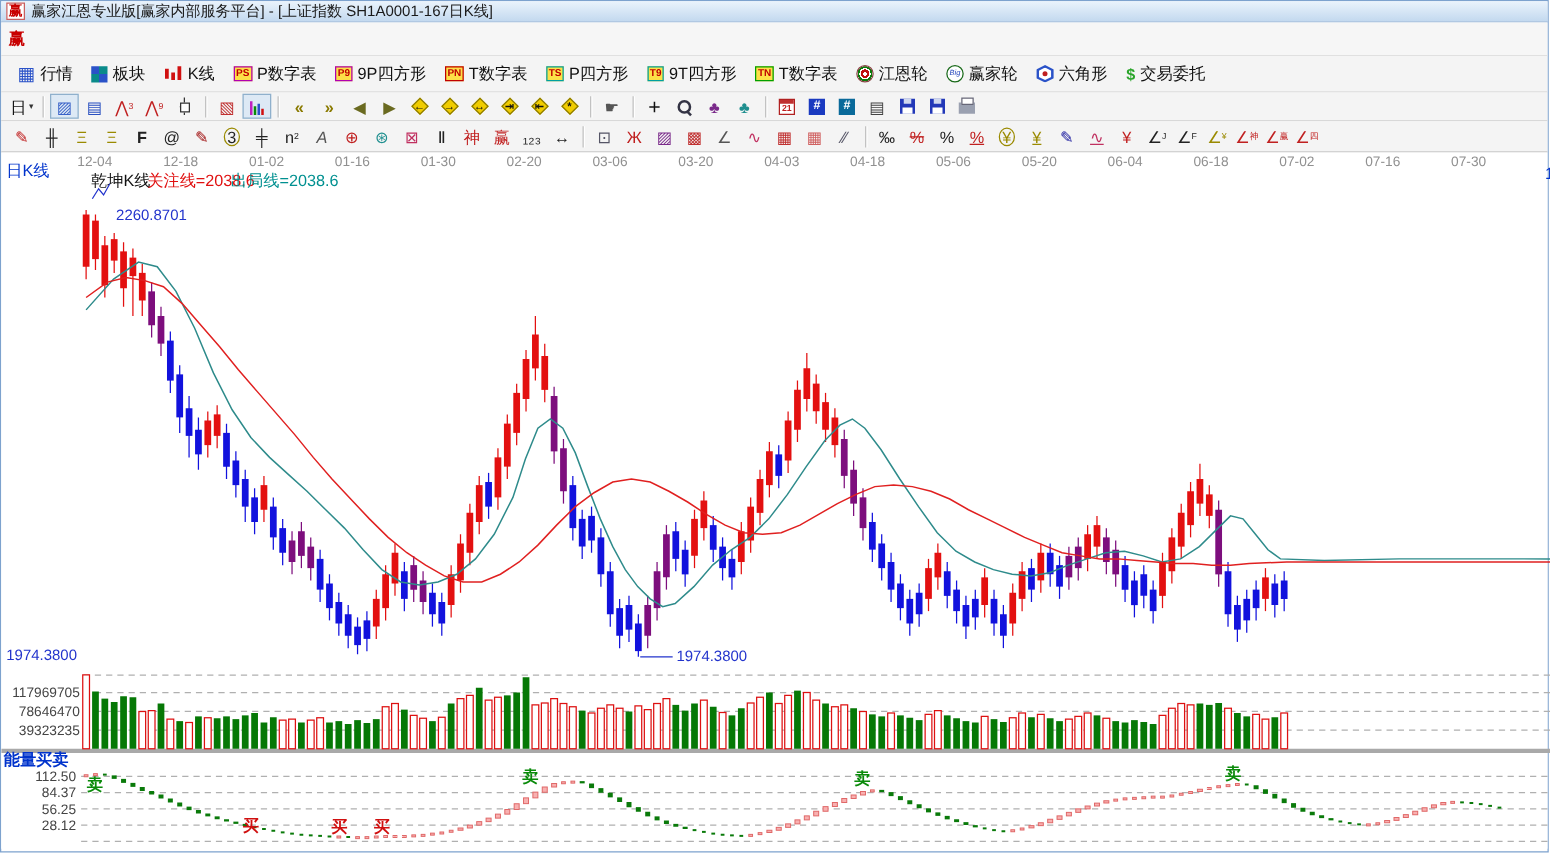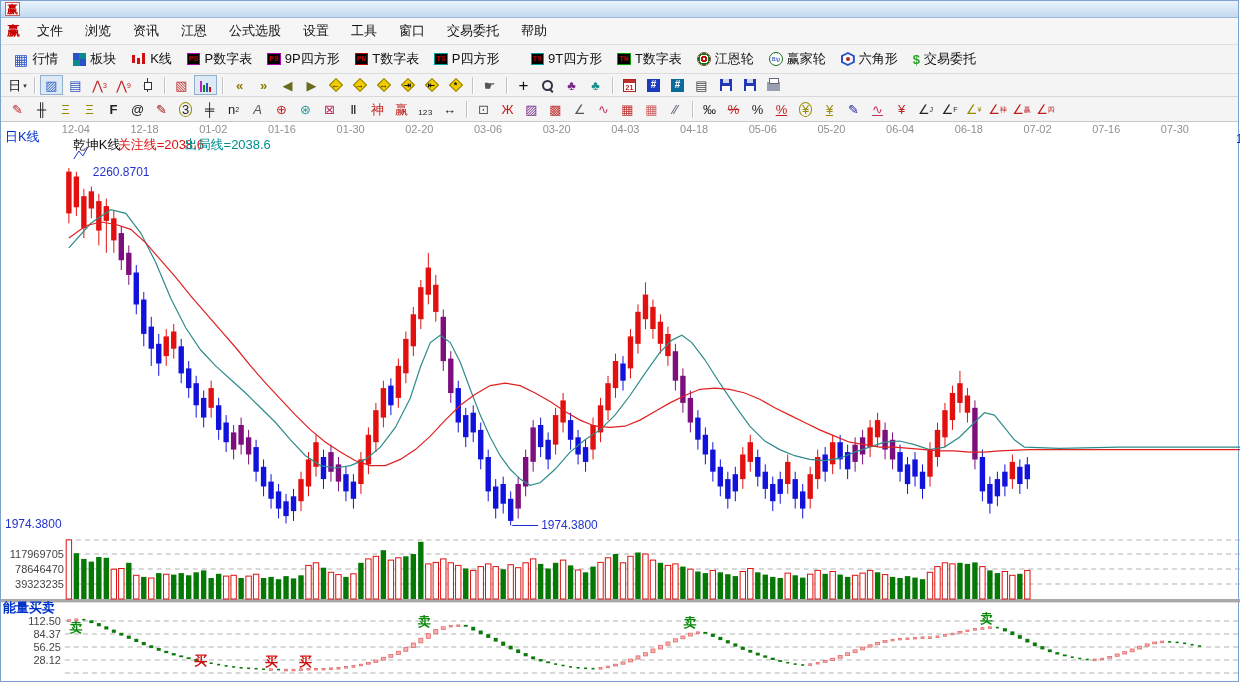--- a/index.html
+++ b/index.html
@@ -21,21 +21,21 @@
   .tb3{height:25px;border-bottom:1px solid #c8c8c8;padding-left:5px;gap:1px;}
   .tbtn{display:inline-flex;align-items:center;gap:4px;padding:1px 7px 1px 4px;font-size:13px;color:#111;cursor:default;border:1px solid transparent;}
   .itbtn{min-width:23px;height:20px;display:inline-flex;align-items:center;justify-content:center;cursor:default;border:1px solid transparent;}
   .pressed{border:1px solid #8fb0cc;background:#dde9f5;}
   .vsep{width:1px;height:17px;background:#c2c2c2;box-shadow:1px 0 0 #fff;margin:0 4px;display:inline-block;}
   .lbl{white-space:nowrap;text-align:center;}
   
   .ic{display:inline-flex;align-items:center;justify-content:center;font-size:13px;line-height:1;position:relative;}
   .ic sub{font-size:7px;} .ic sup{font-size:7px;}
   .caret{font-style:normal;font-size:7px;margin-left:2px;color:#333;}
-  .badge{font-size:8px;font-weight:bold;border:1px solid;padding:1px 1px;background:#000000;letter-spacing:0;font-family:Liberation Mono, monospace;}
+  .badge{font-size:8px;font-weight:bold;border:1px solid;padding:1px 1px;background:#fde047;letter-spacing:0;}
   .ring{border:1px solid #9a8a00;border-radius:50%;padding:0 2px;}
   .diam{width:14px;height:14px;position:relative;display:inline-block;}
   .diam::before{content:"";position:absolute;inset:2px;transform:rotate(45deg);background:#f0cc00;border:1px solid #8a7a00;}
   .diam>span{position:absolute;inset:0;display:flex;align-items:center;justify-content:center;font-size:9px;font-weight:bold;color:#111;z-index:1;}
   .mag{width:13px;height:13px;position:relative;display:inline-block;}
   .mag::before{content:"";position:absolute;left:1px;top:1px;width:7px;height:7px;border:2px solid #334;border-radius:50%;}
   .mag::after{content:"";position:absolute;left:9px;top:9px;width:5px;height:2px;background:#334;transform:rotate(45deg);transform-origin:0 0;}
   .cal{width:13px;height:13px;border:1px solid #b02020;background:#fff;font-size:7px;color:#c02020;display:inline-flex;align-items:flex-end;justify-content:center;font-weight:bold;position:relative;}
   .cal::before{content:"";position:absolute;top:0;left:0;right:0;height:3px;background:#c03030;}
   .calc{width:13px;height:13px;color:#fff;font-size:10px;display:inline-flex;align-items:center;justify-content:center;font-weight:bold;}
@@ -60,35 +60,24 @@
   
   .chart-area{position:relative;height:557px;background:#fff;}
   #chart-svg{display:block;font-family:"Liberation Sans","DejaVu Sans",sans-serif;}
 </style>
 </head>
 <body>
 
 <div class="window">
   <div class="titlebar">
     <span class="appico">赢</span>
+    <span class="ttext">赢家江恩专业版[赢家内部服务平台] - [上证指数  SH1A0001-167日K线]</span>
   </div>
   <div class="menubar">
     <span class="menuico">赢</span>
-    <nav id="menu-items">
-        <span class="menu-item">文件</span>
-        <span class="menu-item">浏览</span>
-        <span class="menu-item">资讯</span>
-        <span class="menu-item">江恩</span>
-        <span class="menu-item">公式选股</span>
-        <span class="menu-item">设置</span>
-        <span class="menu-item">工具</span>
-        <span class="menu-item">窗口</span>
-        <span class="menu-item">交易委托</span>
-        <span class="menu-item">帮助</span>
-      </nav>
   </div>
   <div id="tb1" class="toolbar tb1">
       <span class="tbtn">
         <span class="ic" style="color: rgb(42, 82, 200); font-size: 15px;">▦</span>
         <span class="lbl">行情</span>
       </span>
       <span class="tbtn">
         <span class="ic blk"></span>
         <span class="lbl">板块</span>
       </span>
@@ -110,21 +99,21 @@
       </span>
       <span class="tbtn">
         <span class="ic badge" style="border-color: rgb(192, 0, 0); color: rgb(192, 0, 0);">PN</span>
         <span class="lbl">T数字表</span>
       </span>
       <span class="tbtn">
         <span class="ic badge" style="border-color: rgb(0, 160, 160); color: rgb(192, 0, 0);">TS</span>
         <span class="lbl">P四方形</span>
       </span>
       <span class="tbtn">
-        <span class="ic badge" style="border-color: rgb(0, 160, 160); color: rgb(192, 0, 0); margin-left: 16px;">T9</span>
+        <span class="ic badge" style="border-color: rgb(0, 160, 160); color: rgb(192, 0, 0);">T9</span>
         <span class="lbl">9T四方形</span>
       </span>
       <span class="tbtn">
         <span class="ic badge" style="border-color: rgb(0, 160, 0); color: rgb(192, 0, 0);">TN</span>
         <span class="lbl">T数字表</span>
       </span>
       <span class="tbtn">
         <span class="ic tgt"></span>
         <span class="lbl">江恩轮</span>
       </span>

